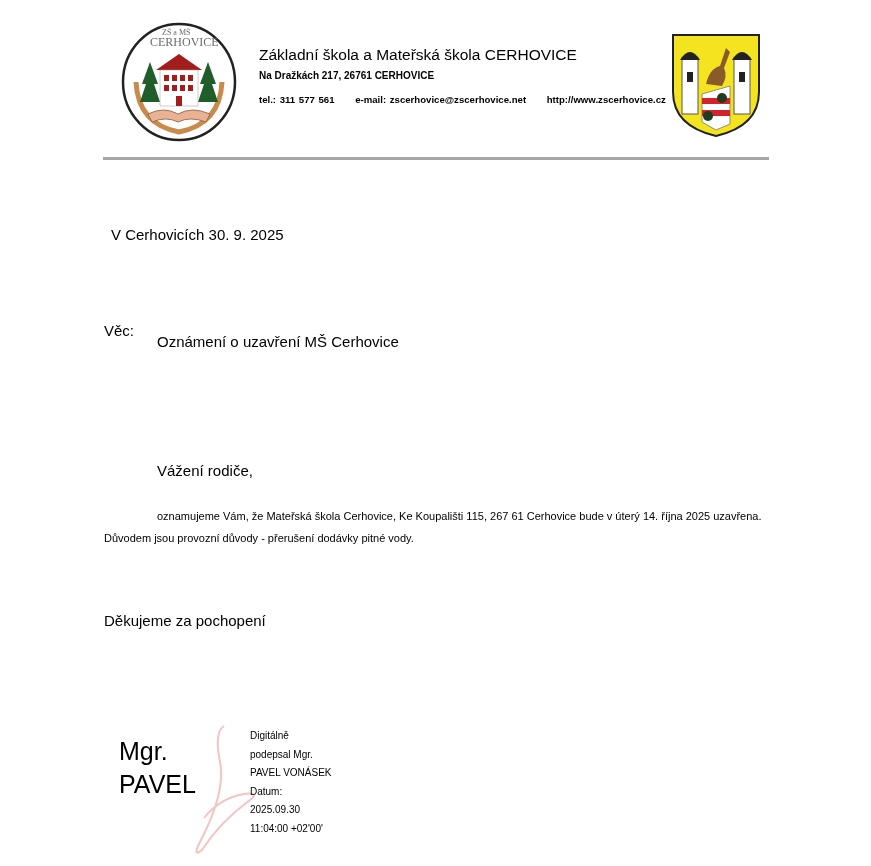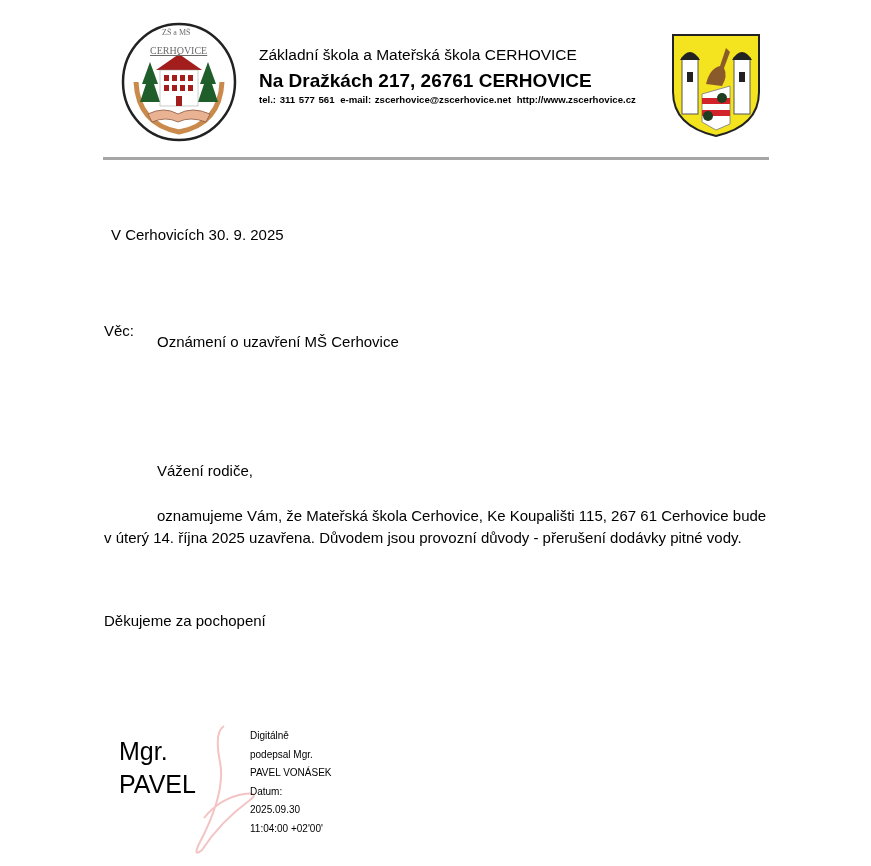--- a/index.html
+++ b/index.html
@@ -4,30 +4,30 @@
   <style>
     html, body { margin: 0; padding: 0; background: #ffffff; }
     body {
       width: 871px; height: 866px; position: relative; overflow: hidden;
       font-family: "Liberation Sans", "DejaVu Sans", sans-serif; color: #000;
     }
     .abs { position: absolute; }
     .school-logo { left: 120px; top: 22px; width: 118px; height: 120px; }
     .town-crest { left: 670px; top: 32px; width: 92px; height: 106px; }
     .hdr-line1 { left: 259px; top: 46px; font-size: 15.5px; font-weight: normal; white-space: nowrap; }
-    .hdr-line2 { left: 259px; top: 70px; font-size: 19px; font-weight: bold; white-space: nowrap; text-align: right; }
+    .hdr-line2 { left: 259px; top: 70px; font-size: 10px; font-weight: bold; white-space: nowrap; text-align: right; }
     .hdr-contacts { left: 259px; top: 94px; font-size: 9.6px; font-weight: bold; white-space: nowrap; word-spacing: 1px; }
-    .hdr-contacts span + span { margin-left: 2px; }
+    .hdr-contacts span + span { margin-left: 17px; }
     .divider { left: 103px; top: 157px; width: 666px; height: 3px; background: #a6a6a6; }
     .txt { font-size: 15px; white-space: nowrap; }
     .date { left: 111px; top: 226px; }
     .subject-label { left: 104px; top: 322px; }
     .subject-text { left: 157px; top: 333px; }
     .greeting { left: 157px; top: 462px; }
-    .para { left: 104px; top: 505px; width: 670px; font-size: 15px; line-height: 22px; white-space: normal; }
+    .para { left: 104px; top: 505px; width: 670px; font-size: 11px; line-height: 22px; white-space: normal; }
     .para .indent { display: inline-block; width: 53px; }
     .thanks { left: 104px; top: 612px; }
     .sig-name { left: 119px; top: 735px; font-size: 25px; line-height: 33px; }
     .sig-acro { left: 190px; top: 722px; width: 70px; height: 140px; }
     .sig-details { left: 250px; top: 727px; font-size: 10px; line-height: 18.5px; }
   </style>
 </head>
 <body>
 
 <div class="abs school-logo">
@@ -47,21 +47,21 @@
         <rect x="68" y="53" width="5" height="6"></rect>
       <rect x="44" y="63" width="5" height="6"></rect>
         <rect x="52" y="63" width="5" height="6"></rect>
         <rect x="60" y="63" width="5" height="6"></rect>
         <rect x="68" y="63" width="5" height="6"></rect>
       <rect x="56" y="74" width="6" height="10"></rect>
     </g>
     <path d="M28 92 Q44 84 58 92 Q72 84 90 92 L86 100 Q70 94 58 100 Q46 94 32 100 Z" fill="#e9b293" stroke="#8a5a40" stroke-width="0.8"></path>
   </svg>
   <span class="abs" style="left:42px;top:6px;font-size:8px;font-family:'Liberation Serif',serif;color:#6b6b6b;">ZŠ a MŠ</span>
-  <span class="abs" style="left:30px;top:23px;font-size:10px;font-family:'Liberation Serif',serif;color:#6b6b6b;text-decoration:underline;">CERHOVICE</span>
+  <span class="abs" style="left:30px;top:13px;font-size:12px;font-family:'Liberation Serif',serif;color:#6b6b6b;">CERHOVICE</span>
 </div>
 
 <div class="abs hdr-line1">Základní škola a Mateřská škola CERHOVICE</div>
 <div class="abs hdr-line2">Na Dražkách 217, 26761 CERHOVICE</div>
 <div class="abs hdr-contacts">
   <span>tel.: 311 577 561</span>
   <span>e-mail: zscerhovice@zscerhovice.net</span>
   <span>http://www.zscerhovice.cz</span>
 </div>
 

